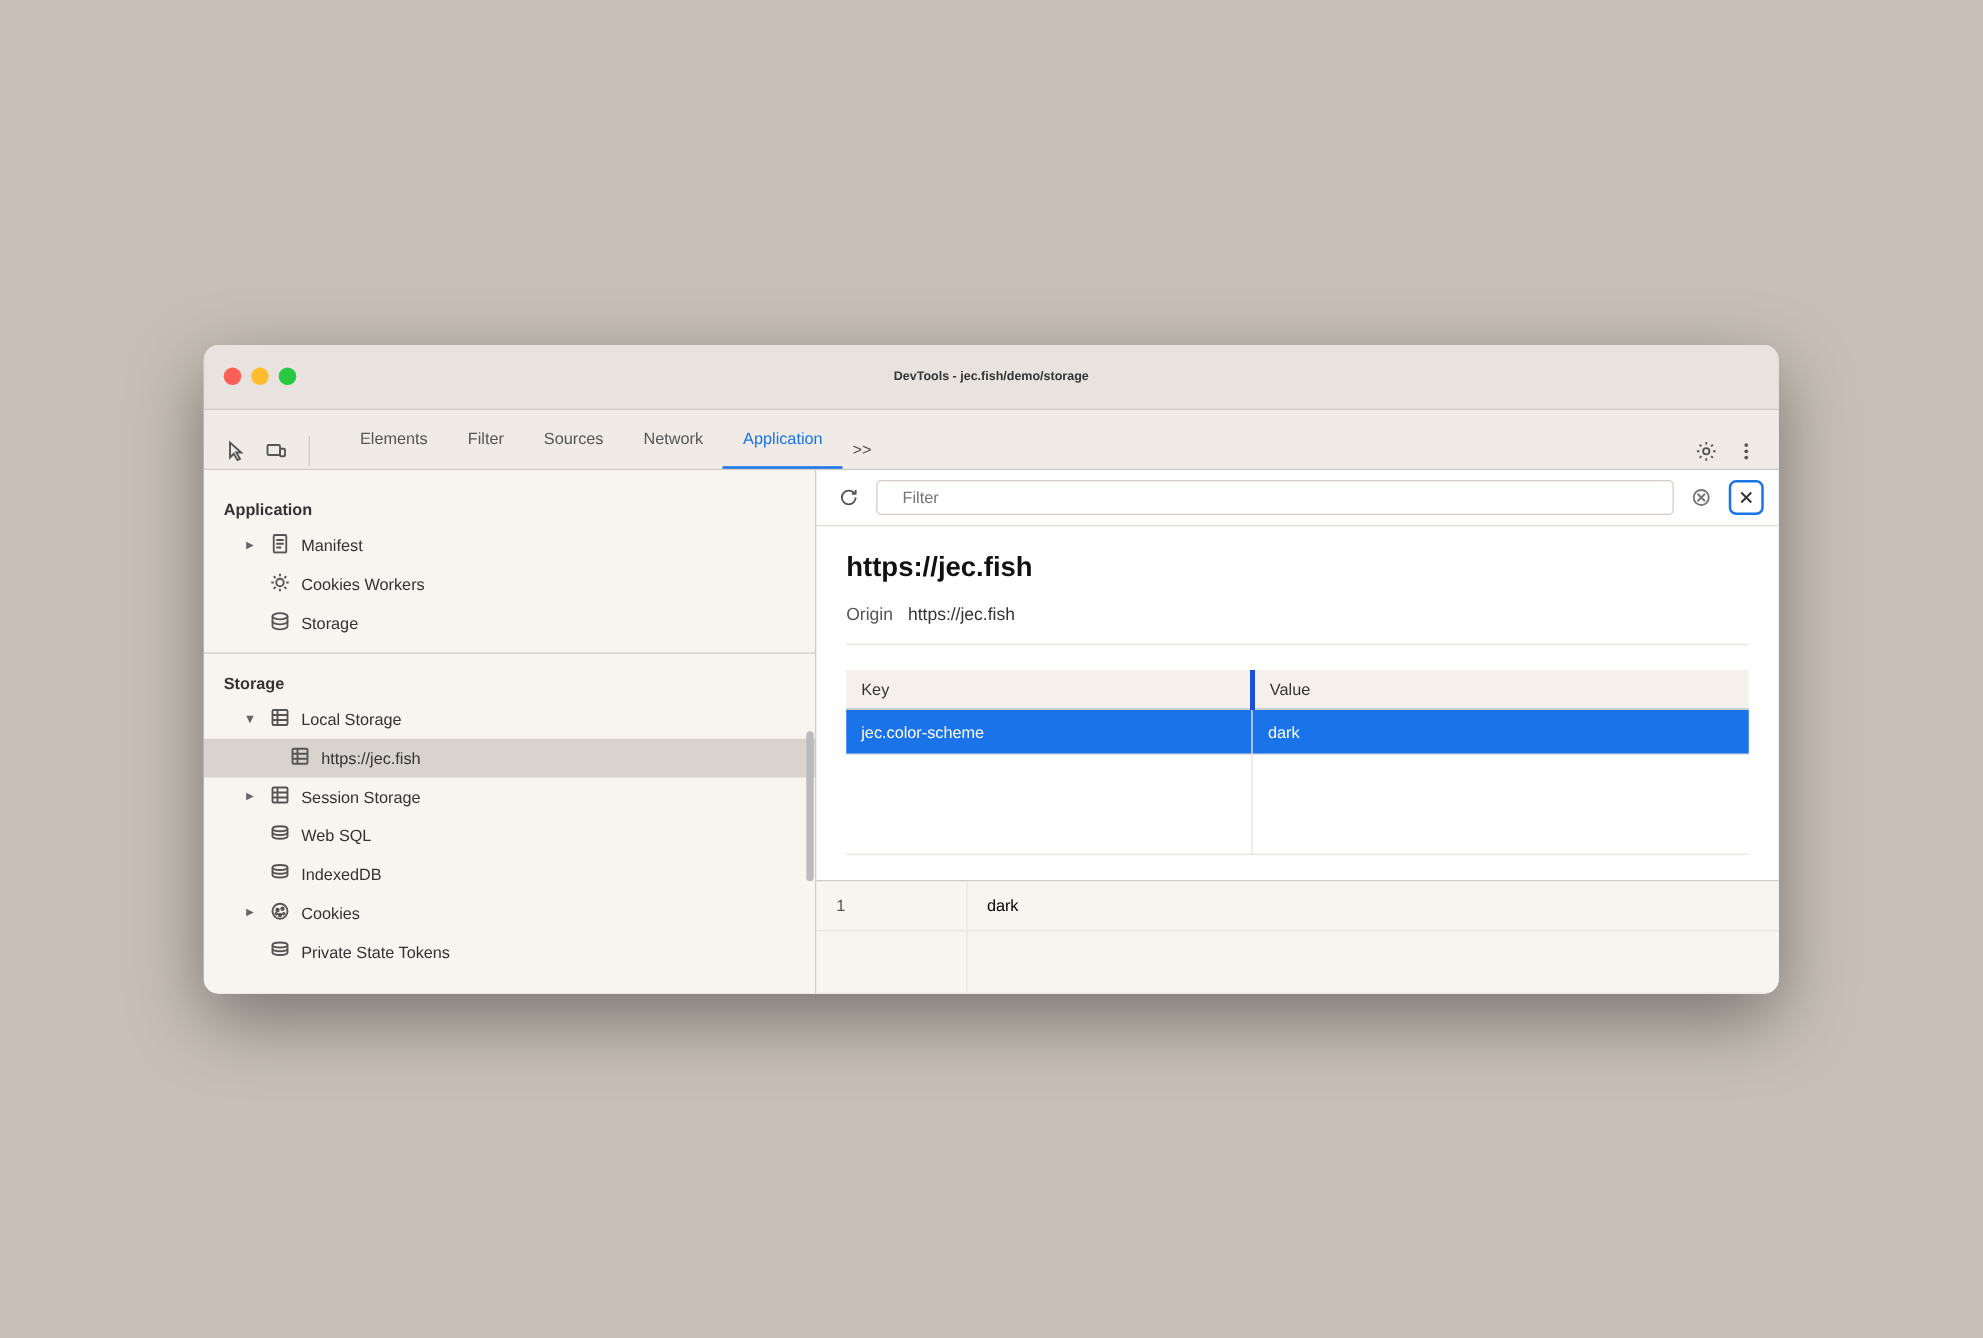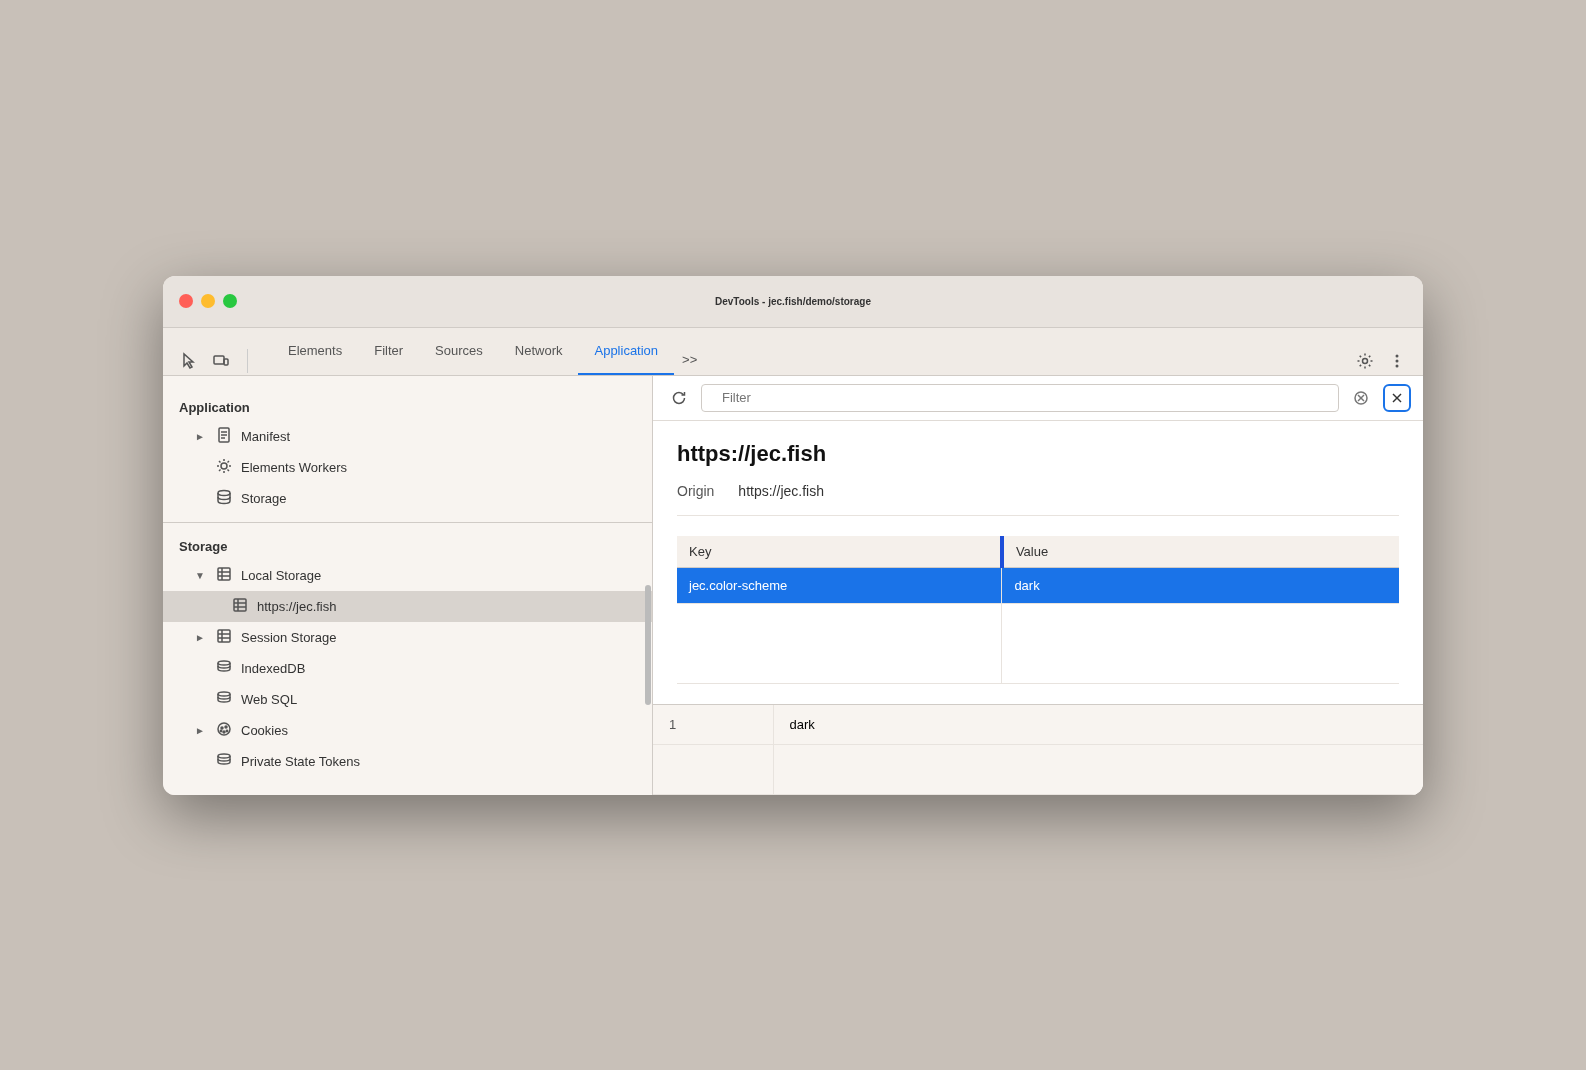--- a/index.html
+++ b/index.html
@@ -245,21 +245,21 @@
     }
     .origin-title {
       font-size: 22px;
       font-weight: 600;
       color: #111;
       margin-bottom: 16px;
     }
     .origin-row {
       display: flex;
       align-items: center;
-      gap: 24px;
+      gap: 12px;
       font-size: 14px;
       color: #333;
       margin-bottom: 20px;
       padding-bottom: 16px;
       border-bottom: 1px solid #e8e3de;
     }
     .origin-label {
       font-weight: 500;
       color: #555;
     }
@@ -395,21 +395,21 @@
               <line x1="8" y1="1" x2="8" y2="3"></line>
               <line x1="8" y1="13" x2="8" y2="15"></line>
               <line x1="1" y1="8" x2="3" y2="8"></line>
               <line x1="13" y1="8" x2="15" y2="8"></line>
               <line x1="3" y1="3" x2="4.5" y2="4.5"></line>
               <line x1="11.5" y1="11.5" x2="13" y2="13"></line>
               <line x1="13" y1="3" x2="11.5" y2="4.5"></line>
               <line x1="4.5" y1="11.5" x2="3" y2="13"></line>
             </svg>
           </span>
-          <span>Elements Workers</span>
+          <span>Cookies Workers</span>
         </div>
 
         <div class="sidebar-item indent1">
           <span class="expand-arrow" style="opacity:0">►</span>
           <span class="sidebar-icon">
             <svg width="16" height="16" viewBox="0 0 16 16" fill="none" stroke="#555" stroke-width="1.5">
               <ellipse cx="8" cy="4" rx="6" ry="2.5"></ellipse>
               <path d="M2 4v4c0 1.4 2.7 2.5 6 2.5s6-1.1 6-2.5V4"></path>
               <path d="M2 8v4c0 1.4 2.7 2.5 6 2.5s6-1.1 6-2.5V8"></path>
             </svg>
@@ -462,33 +462,33 @@
 
         <div class="sidebar-item indent1">
           <span class="expand-arrow" style="opacity:0">►</span>
           <span class="sidebar-icon">
             <svg width="16" height="16" viewBox="0 0 16 16" fill="none" stroke="#555" stroke-width="1.5">
               <ellipse cx="8" cy="4" rx="6" ry="2"></ellipse>
               <path d="M2 4v3c0 1.1 2.7 2 6 2s6-.9 6-2V4"></path>
               <path d="M2 7v3c0 1.1 2.7 2 6 2s6-.9 6-2V7"></path>
             </svg>
           </span>
-          <span>IndexedDB</span>
+          <span>Web SQL</span>
         </div>
 
         <div class="sidebar-item indent1">
           <span class="expand-arrow" style="opacity:0">►</span>
           <span class="sidebar-icon">
             <svg width="16" height="16" viewBox="0 0 16 16" fill="none" stroke="#555" stroke-width="1.5">
               <ellipse cx="8" cy="4" rx="6" ry="2"></ellipse>
               <path d="M2 4v3c0 1.1 2.7 2 6 2s6-.9 6-2V4"></path>
               <path d="M2 7v3c0 1.1 2.7 2 6 2s6-.9 6-2V7"></path>
             </svg>
           </span>
-          <span>Web SQL</span>
+          <span>IndexedDB</span>
         </div>
 
         <div class="sidebar-item indent1">
           <span class="expand-arrow">►</span>
           <span class="sidebar-icon">
             <svg width="16" height="16" viewBox="0 0 16 16" fill="none" stroke="#555" stroke-width="1.5">
               <circle cx="8" cy="8" r="6"></circle>
               <circle cx="6" cy="7" r="1" fill="#555"></circle>
               <circle cx="10" cy="6" r="1" fill="#555"></circle>
               <circle cx="8" cy="11" r="1" fill="#555"></circle>

